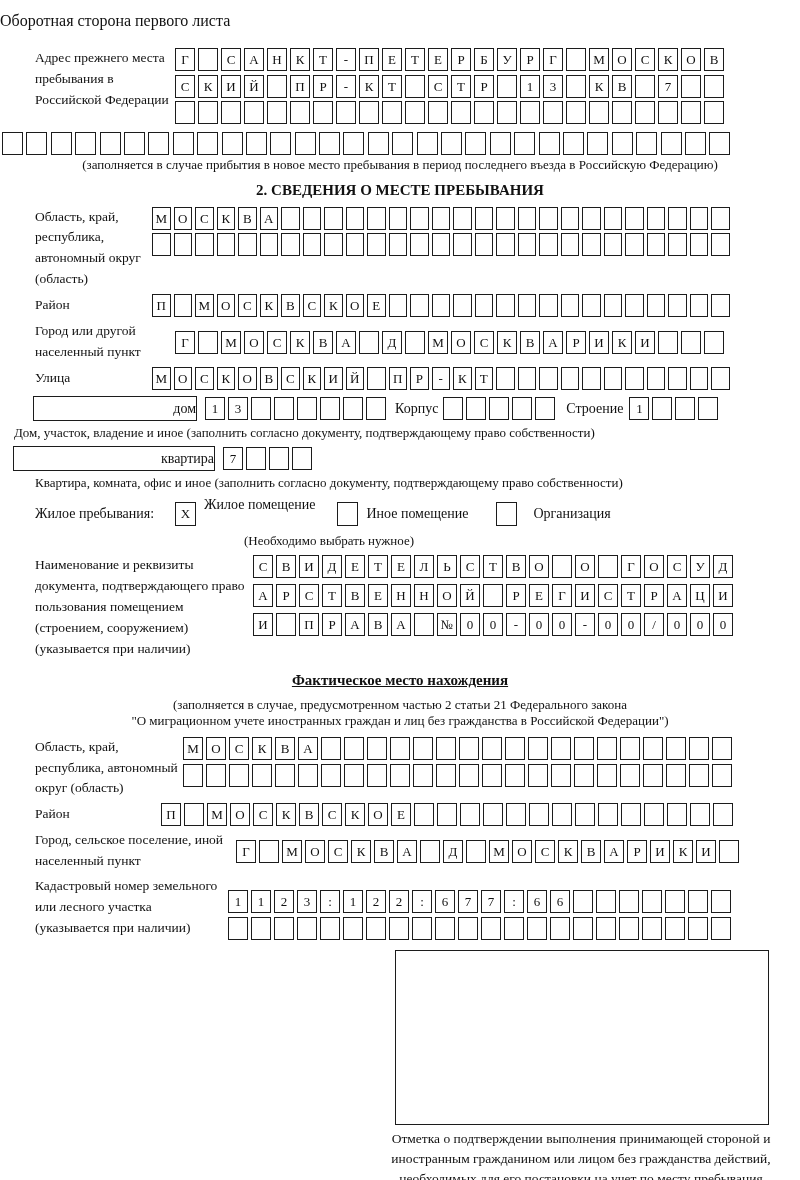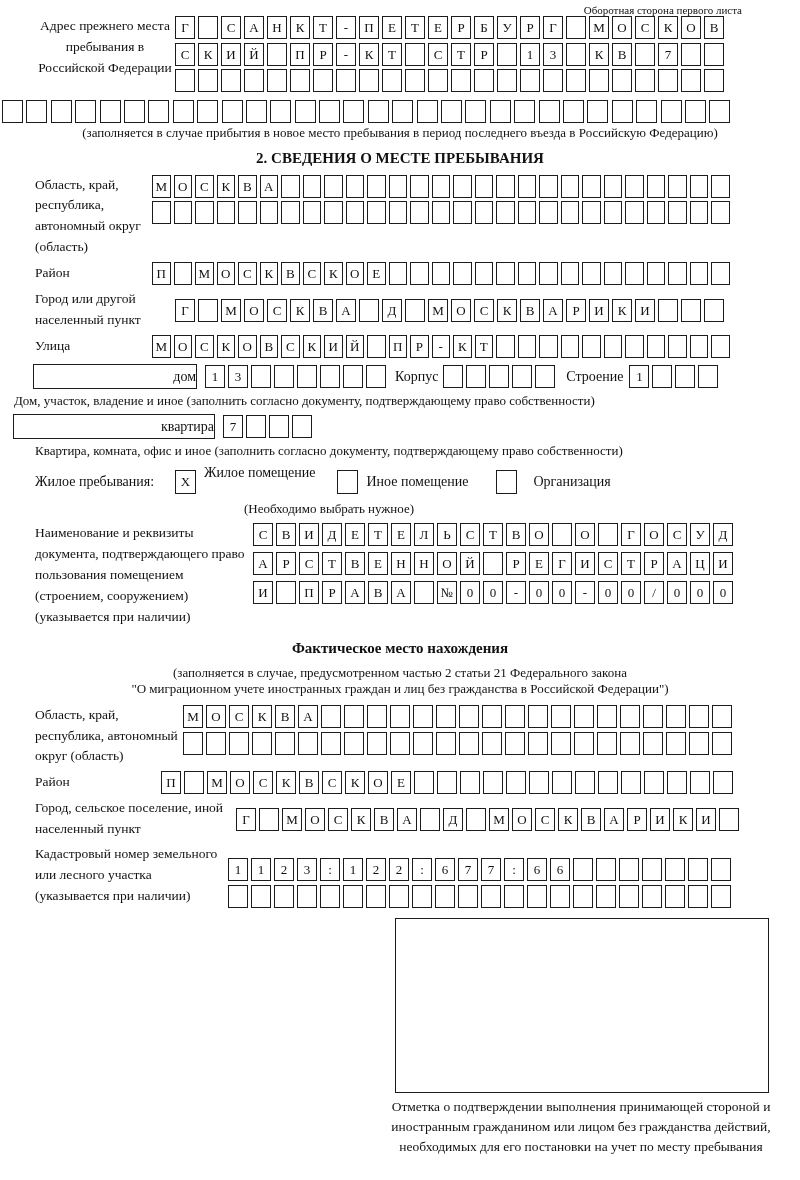--- a/index.html
+++ b/index.html
@@ -2,21 +2,21 @@
 <html><head>
 <meta charset="utf-8">
 <style>
   html,body{margin:0;padding:0;background:#fff;}
   .page{
     width:800px;height:1180px;background:#fff;color:#111;
     font-family:"Liberation Serif","DejaVu Serif",serif;
     position:relative;overflow:hidden;
   }
   .header-note{
-    text-align:right;padding:4px 58px 0 0;font-size:11px;
+    padding:12px 58px 0 0;font-size:16px;
   }
   .frow{display:flex;align-items:flex-start;padding-left:35px;margin-bottom:4px;}
   .frow.vcenter{align-items:center;}
   .flabel{font-size:13.5px;line-height:1.55;flex:0 0 auto;}
   .rowstack .cells{margin-bottom:3.5px;}
   .cells{display:flex;flex:0 0 auto;}
   .cell{
     width:var(--cw,18px);height:21px;border:1.6px solid #1c1c1c;
     margin-right:var(--cg,3px);flex:0 0 auto;
     display:flex;align-items:center;justify-content:center;
@@ -43,21 +43,21 @@
   }
   .doc-rows .cells{margin-bottom:6px;}
 </style>
 </head>
 <body>
 
 <div class="page">
 
   <div class="header-note">Оборотная сторона первого листа</div>
 
-  <div class="frow" style="text-align:center;">
+  <div class="frow" style="margin-top:18px;">
     <div class="flabel" style="width:140px;">Адрес прежнего места пребывания в Российской Федерации</div>
     <div class="rowstack">
       <div class="cells" style="--cw:18px;">
           <div class="cell">Г</div>
           <div class="cell"></div>
           <div class="cell">С</div>
           <div class="cell">А</div>
           <div class="cell">Н</div>
           <div class="cell">К</div>
           <div class="cell">Т</div>
@@ -453,21 +453,21 @@
           <div class="cell">0</div>
           <div class="cell">0</div>
           <div class="cell">/</div>
           <div class="cell">0</div>
           <div class="cell">0</div>
           <div class="cell">0</div>
         </div>
     </div>
   </div>
 
-  <div class="sect-title" style="margin-top:12px;">Фактическое место нахождения</div>
+  <div class="sect-title" style="margin-top:12px;text-decoration:underline;">Фактическое место нахождения</div>
   <div class="caption center">(заполняется в случае, предусмотренном частью 2 статьи 21 Федерального закона</div>
   <div class="caption center" style="margin-bottom:8px;">"О миграционном учете иностранных граждан и лиц без гражданства в Российской Федерации")</div>
 
   <div class="frow">
     <div class="flabel" style="width:148px;">Область, край, республика, автономный округ (область)</div>
     <div class="rowstack">
       <div class="cells" style="--cw:18px;">
           <div class="cell">М</div>
           <div class="cell">О</div>
           <div class="cell">С</div>

